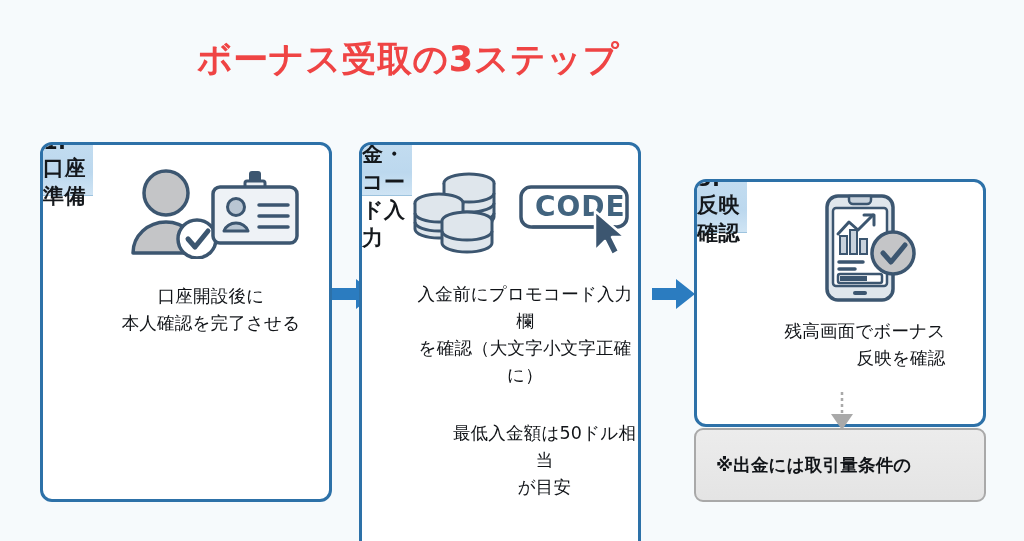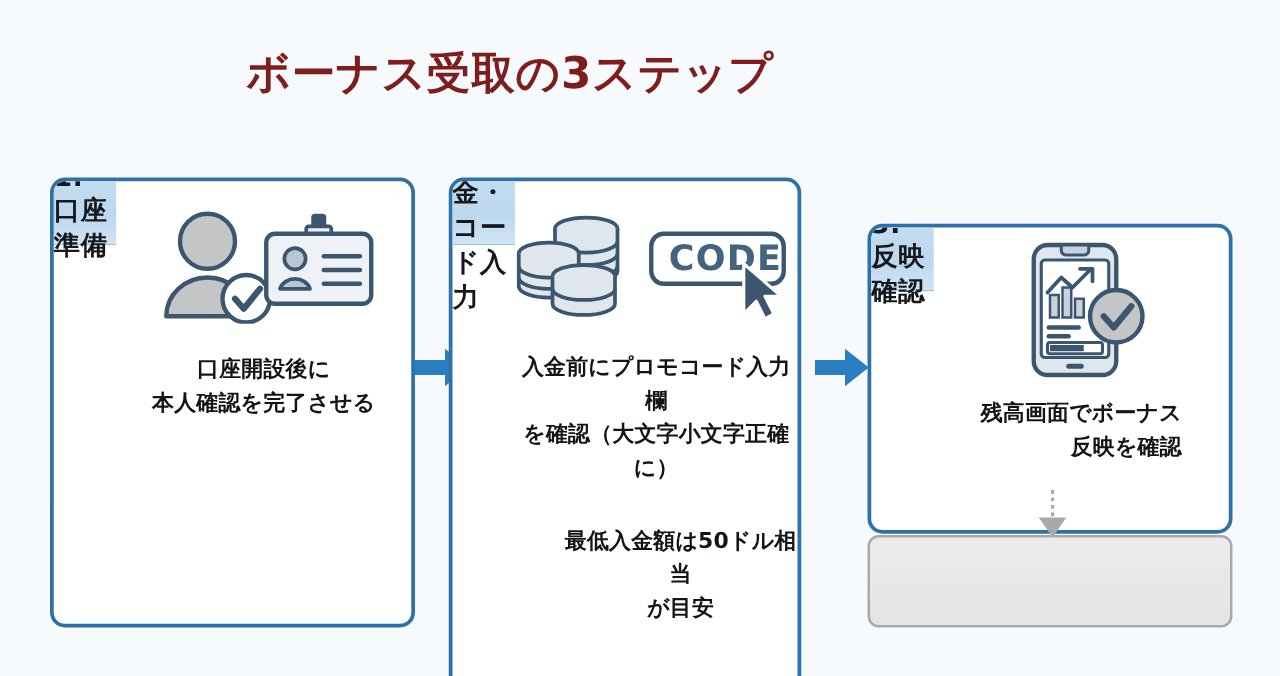--- a/index.html
+++ b/index.html
@@ -22,21 +22,21 @@
 
   
   .page-title {
     position: absolute;
     left: 0;
     top: 38px;
     width: 816px;
     text-align: center;
     font-size: 35px;
     font-weight: bold;
-    color: #7f1d1d;
+    color: #ef4444;
     letter-spacing: 0.5px;
     line-height: 1.2;
   }
 
   
   .card {
     position: absolute;
     top: 142px;
     border: 3px solid #2d71a8;
     border-radius: 12px;
@@ -76,21 +76,21 @@
     align-items: center;
     justify-content: flex-start;
   }
   .card-1 .icon-wrap { margin-top: 22px; height: 92px; }
   .card-2 .icon-wrap { margin-top: 24px; height: 90px; }
   .card-3 .icon-wrap { margin-top: 10px; height: 112px; }
 
   .card-text {
     text-align: center;
     font-size: 17.5px;
-    font-weight: bold;
+    font-weight: normal;
     color: #111418;
     line-height: 1.55;
     letter-spacing: 0.2px;
   }
   .card-1 .card-text { margin-top: 24px; }
   .card-2 .card-text { margin-top: 22px; }
   .card-3 .card-text { margin-top: 14px; text-align: right; }
   .card-2 .card-text.second { margin-top: 30px; margin-left: 39px; }
 
   
@@ -265,16 +265,17 @@
 
   <div class="arrow-down">
     <svg width="36" height="40" viewBox="0 0 36 40" aria-hidden="true">
       <line x1="18" y1="0" x2="18" y2="22" stroke="#a9a9a9" stroke-width="2.5" stroke-dasharray="3 3"></line>
       <path d="M7 22 H29 L18 38 Z" fill="#a9a9a9"></path>
     </svg>
   </div>
 
   <div class="note-box">
     <div class="note-text">
+      <div>※出金には取引量条件の</div>
     </div>
   </div>
 
 </div>
 
 </body></html>

